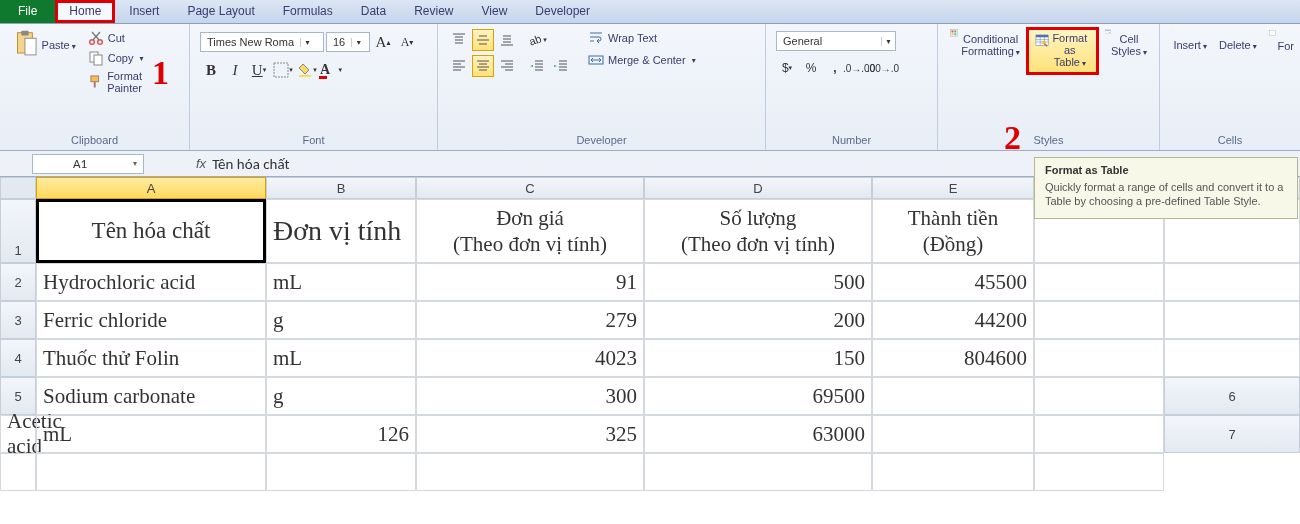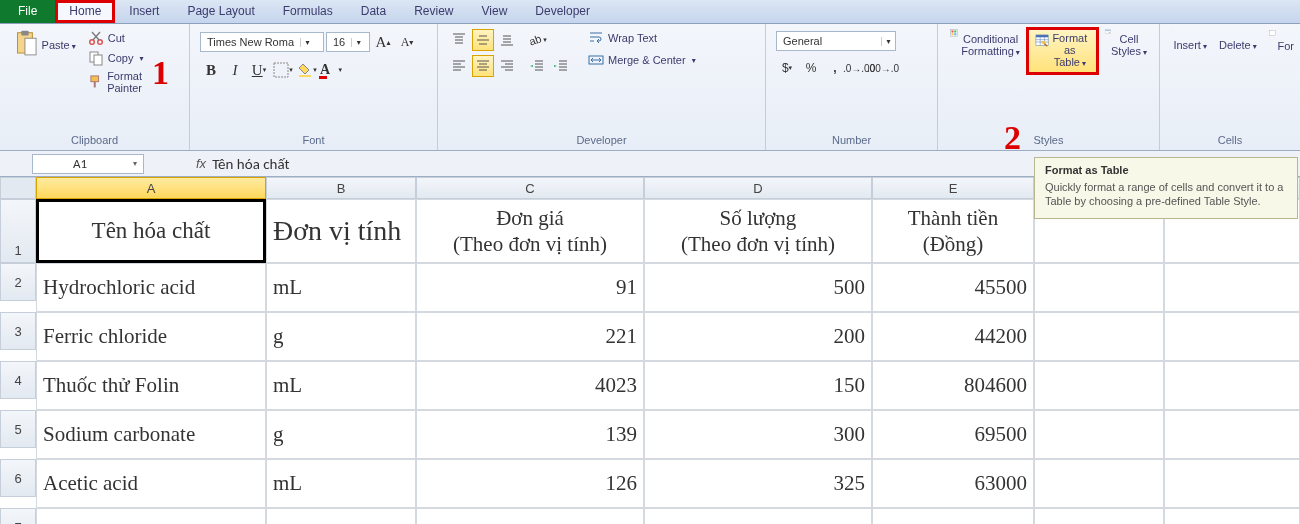--- a/index.html
+++ b/index.html
@@ -57,21 +57,21 @@
 
 .grid { display: grid; grid-template-columns: 36px 230px 150px 228px 228px 162px 130px 136px; }
 .colhdr, .rowhdr { background: linear-gradient(#f3f6fa, #e3e9f1); border: 1px solid #c6cfd9; text-align: center; font-size: 13px; color: #444; display: flex; align-items: center; justify-content: center; }
 .colhdr { height: 22px; }
 .colhdr.active { background: linear-gradient(#ffeaa0, #ffd95e); border-color: #d9a400; }
 .rowhdr { height: 64px; }
 .rowhdr.r { height: 38px; }
 .corner { background: #e3e9f1; border: 1px solid #c6cfd9; }
 .cell { border: 1px solid #d4d9e0; padding: 2px 6px; font-family: "Times New Roman", serif; font-size: 21px; display: flex; align-items: center; }
 .cell.hd { height: 64px; text-align: center; justify-content: center; line-height: 26px; }
-.cell.r { height: 49px; }
+.cell.r { height: 38px; }
 .cell.num { justify-content: flex-end; }
 .cell.selected { border: 3px solid #000; background: #fff; }
 
 svg { display: block; }
 </style>
 </head>
 <body>
 
 <div class="menubar">
   <div class="tab file">File</div>
@@ -411,39 +411,38 @@
   <div class="cell r">mL</div>
   <div class="cell r num">91</div>
   <div class="cell r num">500</div>
   <div class="cell r num">45500</div>
   <div class="cell r"></div>
   <div class="cell r"></div>
 
   <div class="rowhdr r">3</div>
   <div class="cell r">Ferric chloride</div>
   <div class="cell r">g</div>
-  <div class="cell r num">221</div>
+  <div class="cell r num">279</div>
   <div class="cell r num">200</div>
   <div class="cell r num">44200</div>
   <div class="cell r"></div>
   <div class="cell r"></div>
 
   <div class="rowhdr r">4</div>
   <div class="cell r">Thuốc thử Folin</div>
   <div class="cell r">mL</div>
   <div class="cell r num">4023</div>
   <div class="cell r num">150</div>
   <div class="cell r num">804600</div>
   <div class="cell r"></div>
   <div class="cell r"></div>
 
   <div class="rowhdr r">5</div>
   <div class="cell r">Sodium carbonate</div>
   <div class="cell r">g</div>
-  <div class="cell r num">139</div>
   <div class="cell r num">300</div>
   <div class="cell r num">69500</div>
   <div class="cell r"></div>
   <div class="cell r"></div>
 
   <div class="rowhdr r">6</div>
   <div class="cell r">Acetic acid</div>
   <div class="cell r">mL</div>
   <div class="cell r num">126</div>
   <div class="cell r num">325</div>

